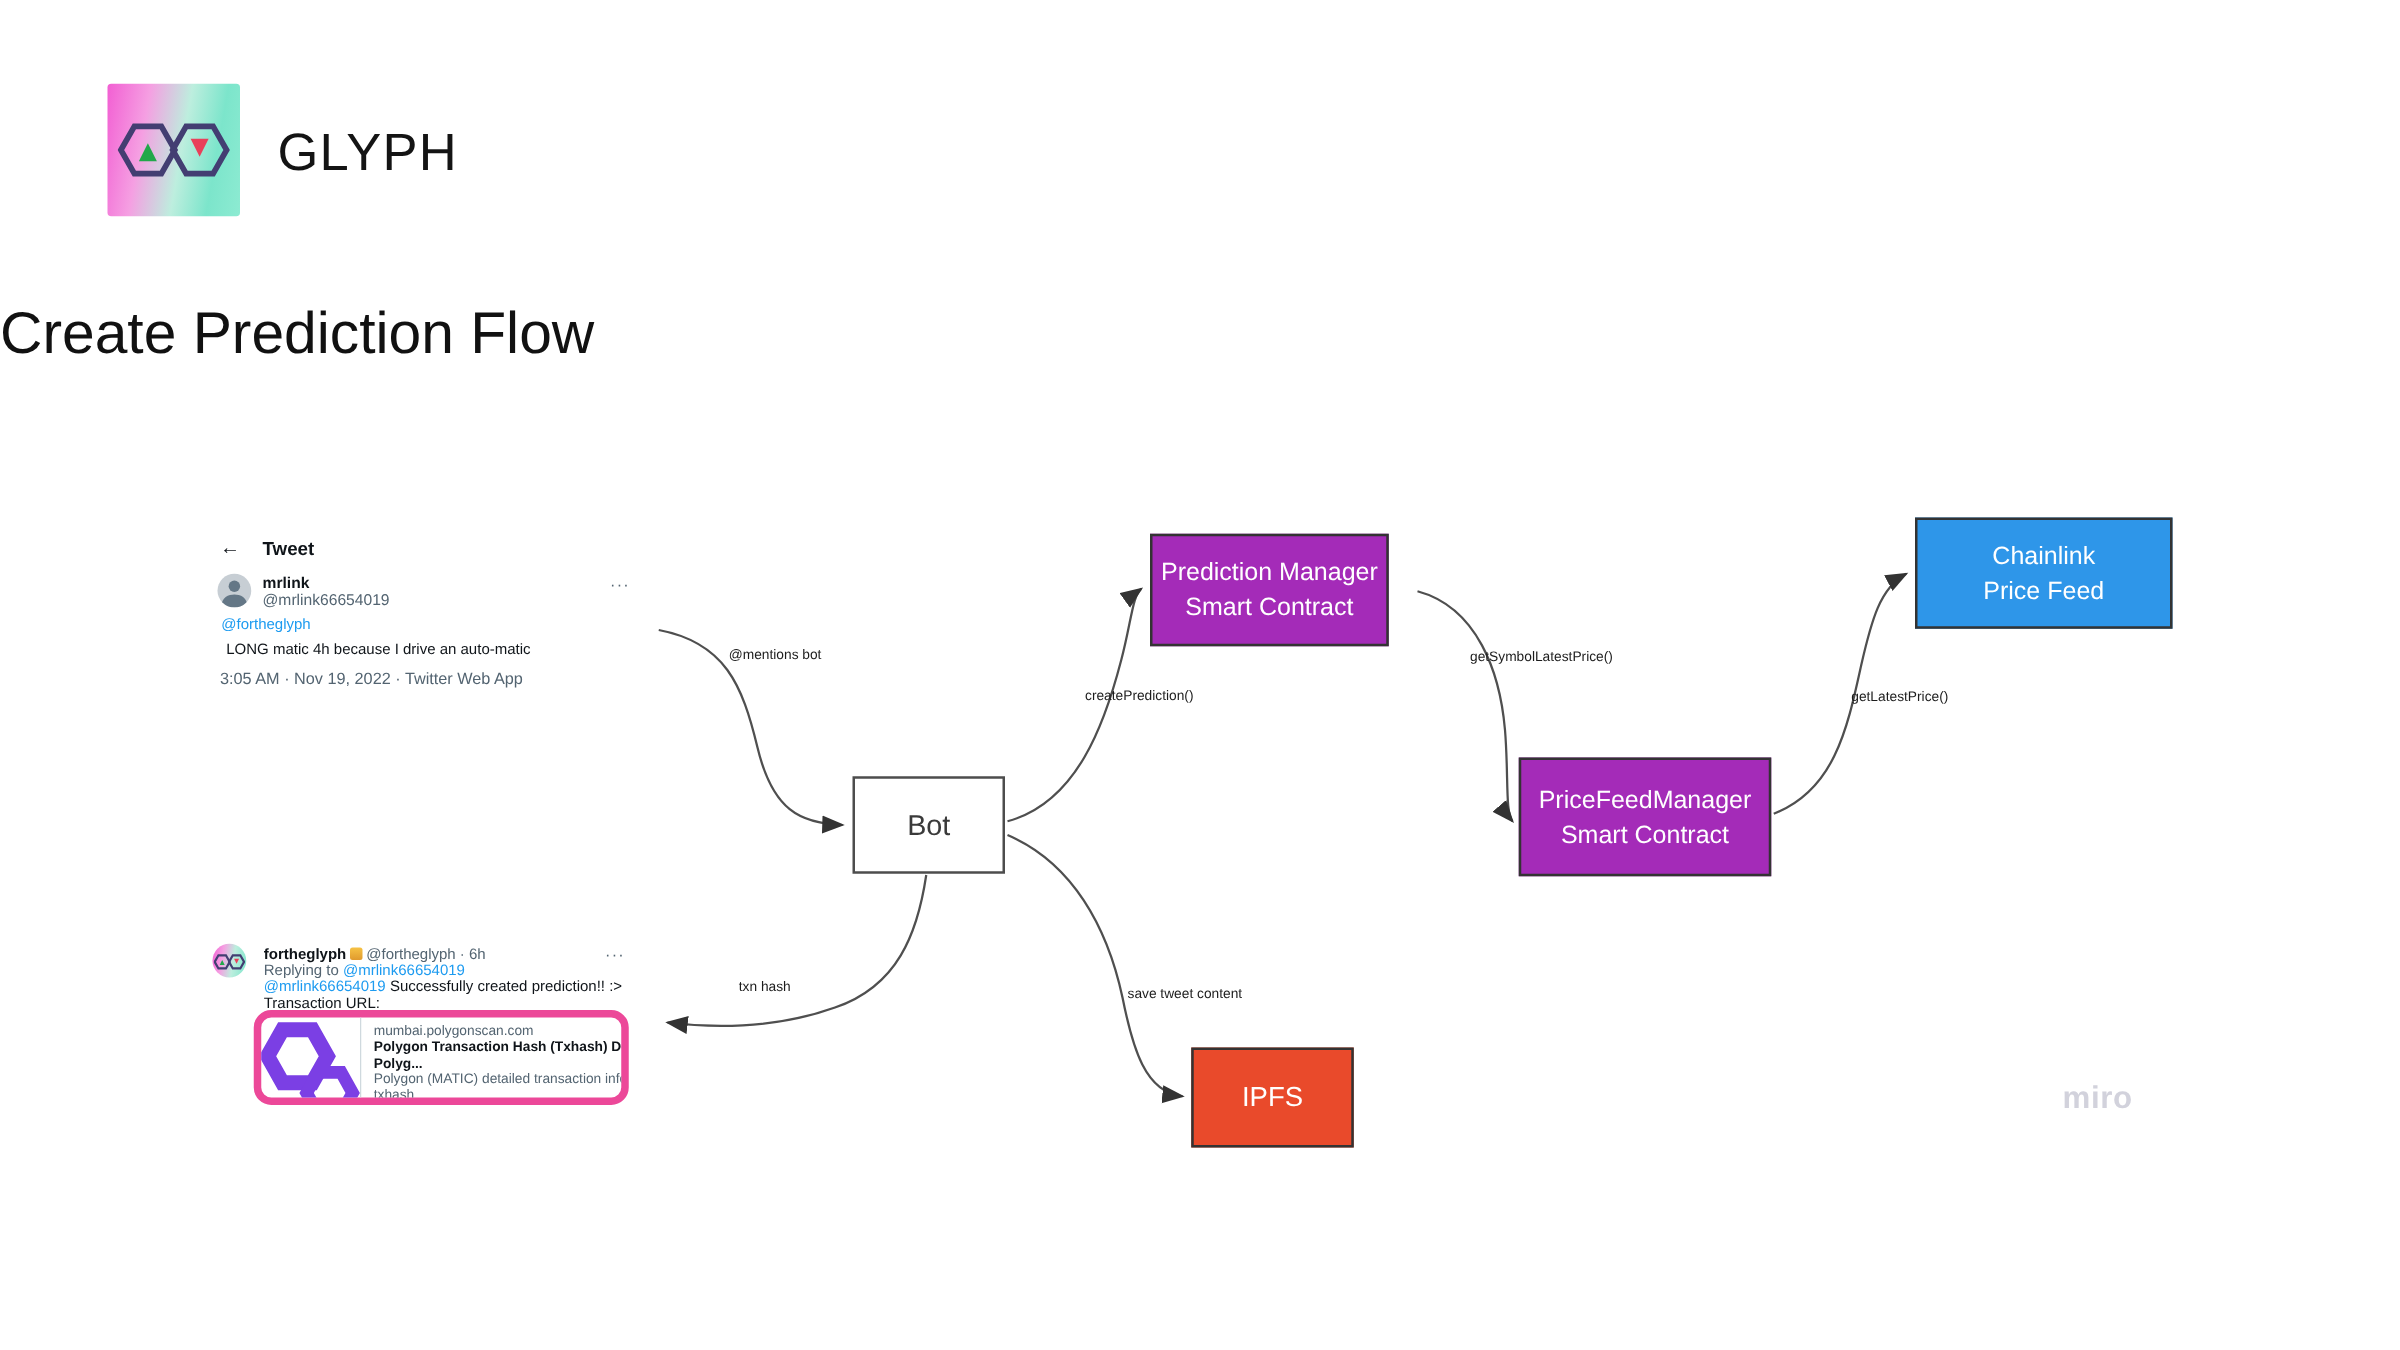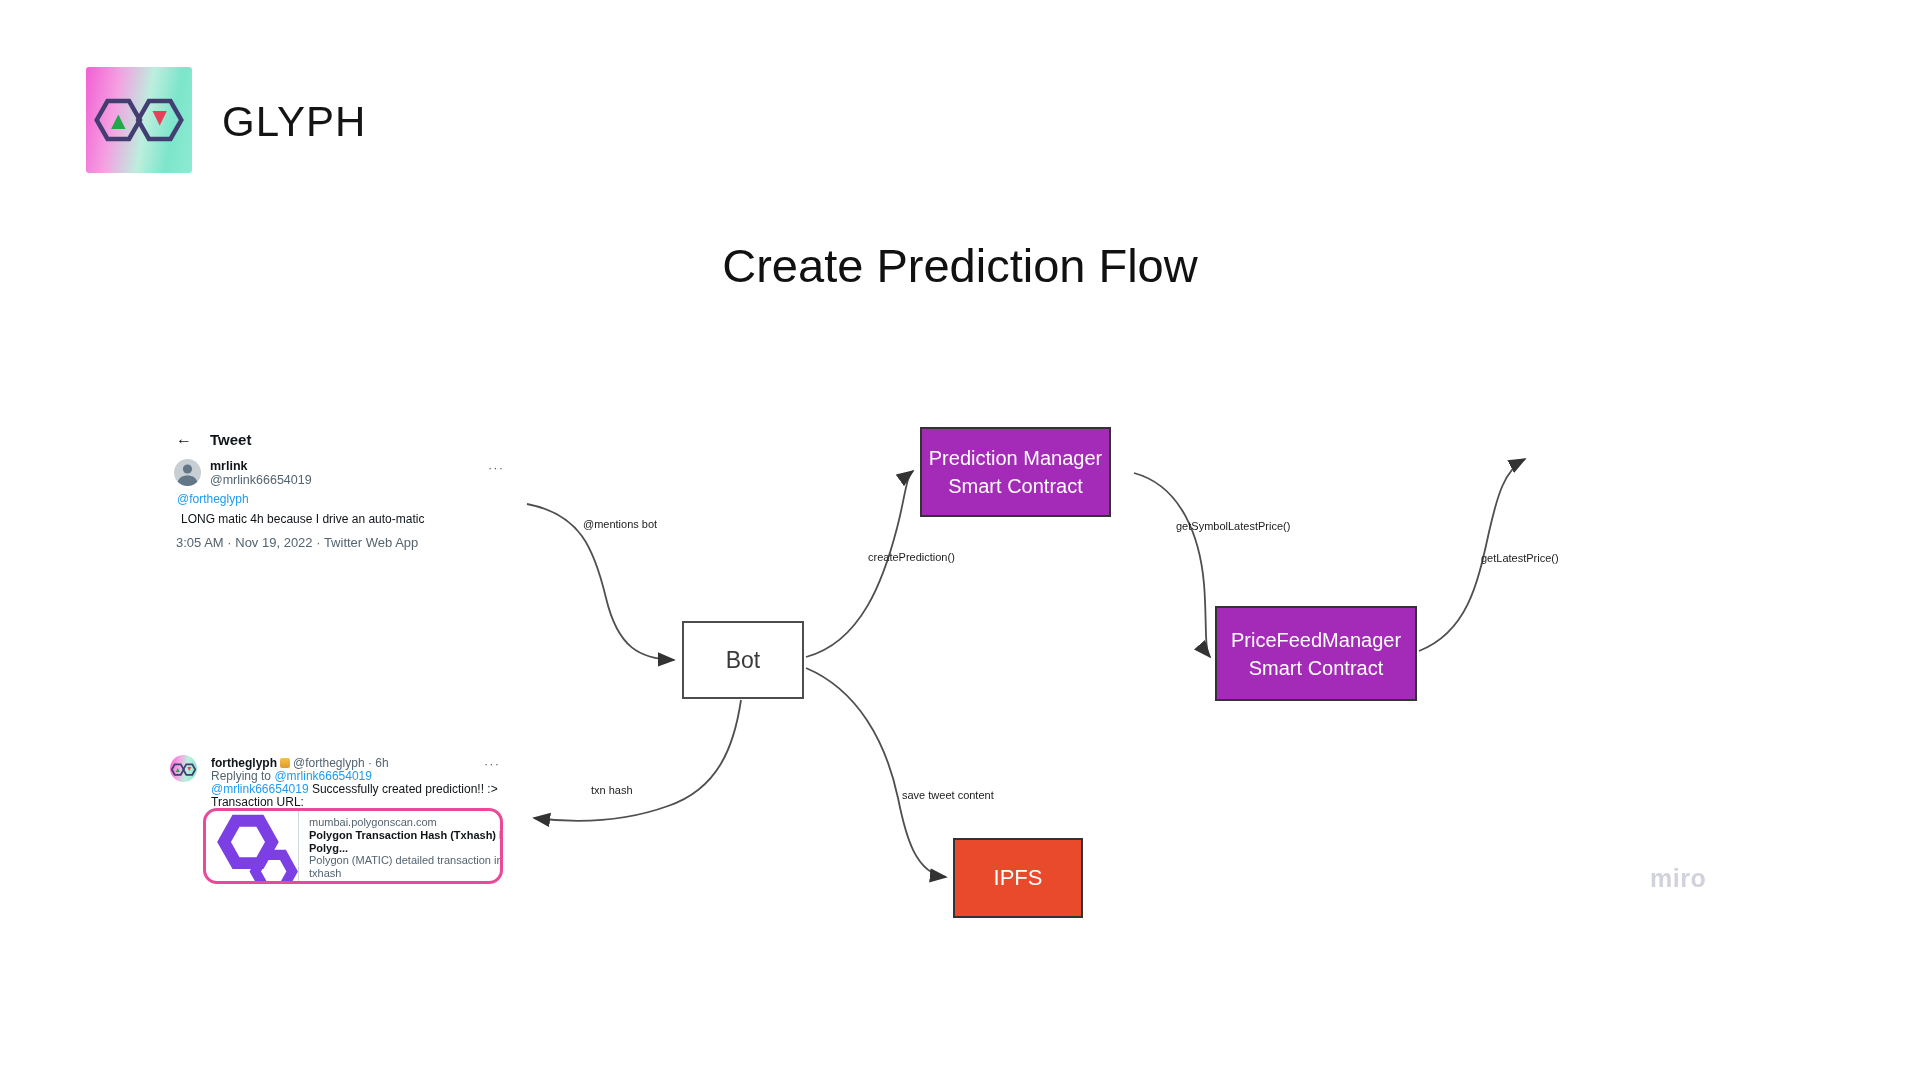--- a/index.html
+++ b/index.html
@@ -9,21 +9,21 @@
 
   
   .brand-logo { position:absolute; left:86px; top:67px; width:106px; height:106px;
     border-radius:3px;
     background:linear-gradient(100deg,#f25fd3 0%,#f59fe2 28%,#bdeede 55%,#7ce5cb 78%,#8debd2 100%); }
   .brand-logo svg { position:absolute; left:8px; top:26px; }
   .brand-name { position:absolute; left:222px; top:98px; font-size:42px; font-weight:500;
     color:#141414; letter-spacing:1px; }
 
   
-  .page-title { position:absolute; left:0; top:238px; width:1920px; text-align:center;
+  .page-title { position:absolute; left:0; top:238px; width:1920px; 
     font-size:47px; font-weight:400; color:#111; }
 
   
   .tweet { position:absolute; color:#0f1419; }
   .blue { color:#1d9bf0; }
   .gray { color:#536471; }
 
   
   .tweet1 { left:172px; top:430px; width:356px; height:130px; }
   .t1-header { position:absolute; left:0; top:0; font-size:15px; }
@@ -49,21 +49,21 @@
   .t2-l1 { top:4px; }
   .t2-l1 .t2-name { font-weight:700; }
   .t2-emoji { display:inline-block; width:10px; height:10px; border-radius:2px;
     background:linear-gradient(#f6c244,#e09a2e); margin:0 3px; vertical-align:-1px; }
   .t2-l2 { top:17px; }
   .t2-l3 { top:30px; font-weight:500; }
   .t2-l4 { top:43px; }
   .tweet2 .t-more { top:4px; right:30px; }
 
   .link-card { position:absolute; left:33px; top:56px; width:300px; height:76px;
-    border:3px solid #ec4899; border-radius:14px; overflow:hidden; display:flex; background:#fff;padding-left:13px; }
+    border:6px solid #ec4899; border-radius:14px; overflow:hidden; display:flex; background:#fff; }
   .lc-left { width:80px; min-width:80px; border-right:1px solid #cfd9de; position:relative; }
   .lc-left svg { position:absolute; left:-6px; top:-4px; }
   .lc-right { padding:5px 10px 4px 10px; font-size:11px; line-height:12.8px; }
   .lc-title { color:#0f1419; font-weight:600; }
 
   
   .node { position:absolute; display:flex; flex-direction:column; align-items:center;
     justify-content:center; text-align:center; color:#fff; border:2px solid #333;
     font-size:20px; line-height:28px; }
   .node-bot { left:682px; top:621px; width:122px; height:78px; background:#fff;
@@ -184,20 +184,24 @@
     <span>Bot</span>
   </div>
   <div class="node node-pm" style="background: rgb(164, 43, 184);">
     <span>Prediction Manager</span>
     <span>Smart Contract</span>
   </div>
   <div class="node node-pfm" style="background: rgb(164, 43, 184);">
     <span>PriceFeedManager</span>
     <span>Smart Contract</span>
   </div>
+  <div class="node node-chainlink" style="background: rgb(46, 150, 233);">
+    <span>Chainlink</span>
+    <span>Price Feed</span>
+  </div>
   <div class="node node-ipfs" style="background: rgb(233, 74, 43);">
     <span>IPFS</span>
   </div>
 
   <div class="edge-label lbl-mentions">@mentions bot</div>
   <div class="edge-label lbl-create">createPrediction()</div>
   <div class="edge-label lbl-symbol">getSymbolLatestPrice()</div>
   <div class="edge-label lbl-latest">getLatestPrice()</div>
   <div class="edge-label lbl-txn">txn hash</div>
   <div class="edge-label lbl-save">save tweet content</div>

